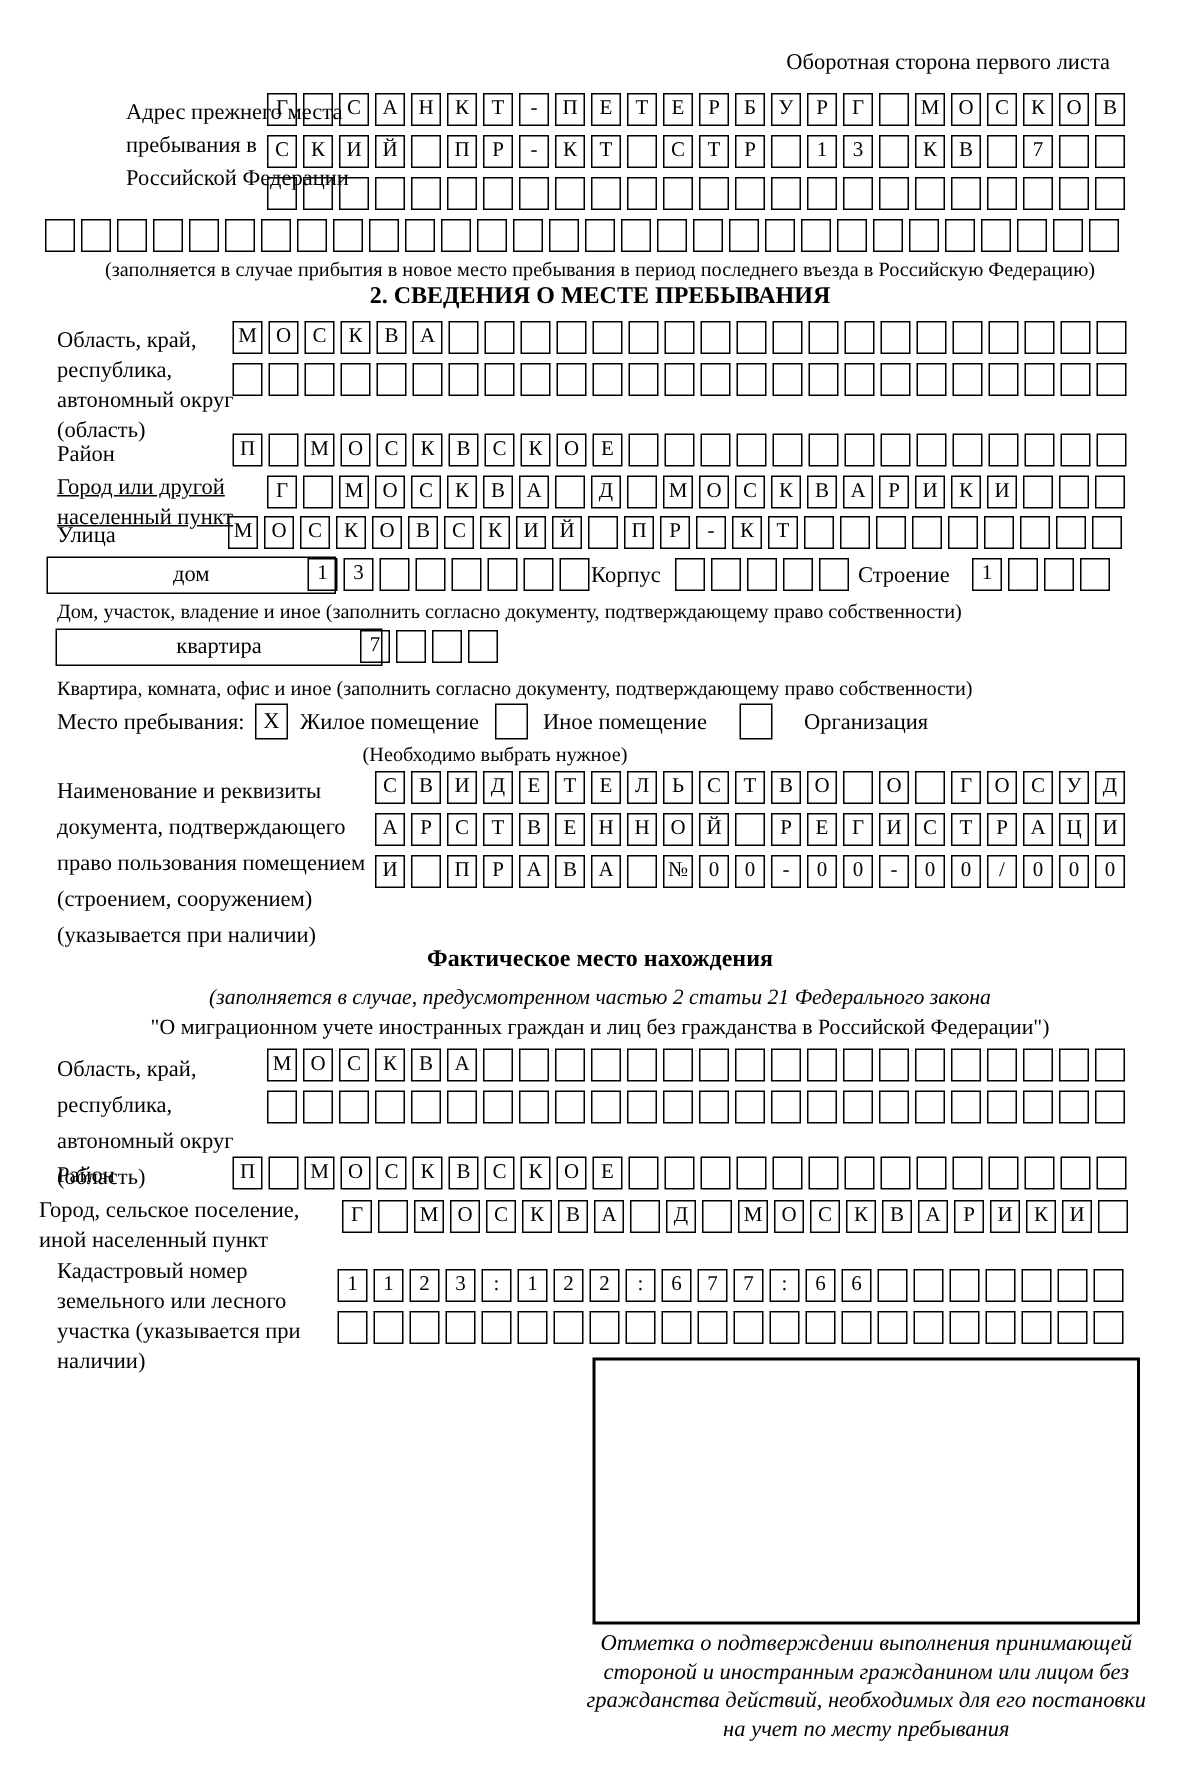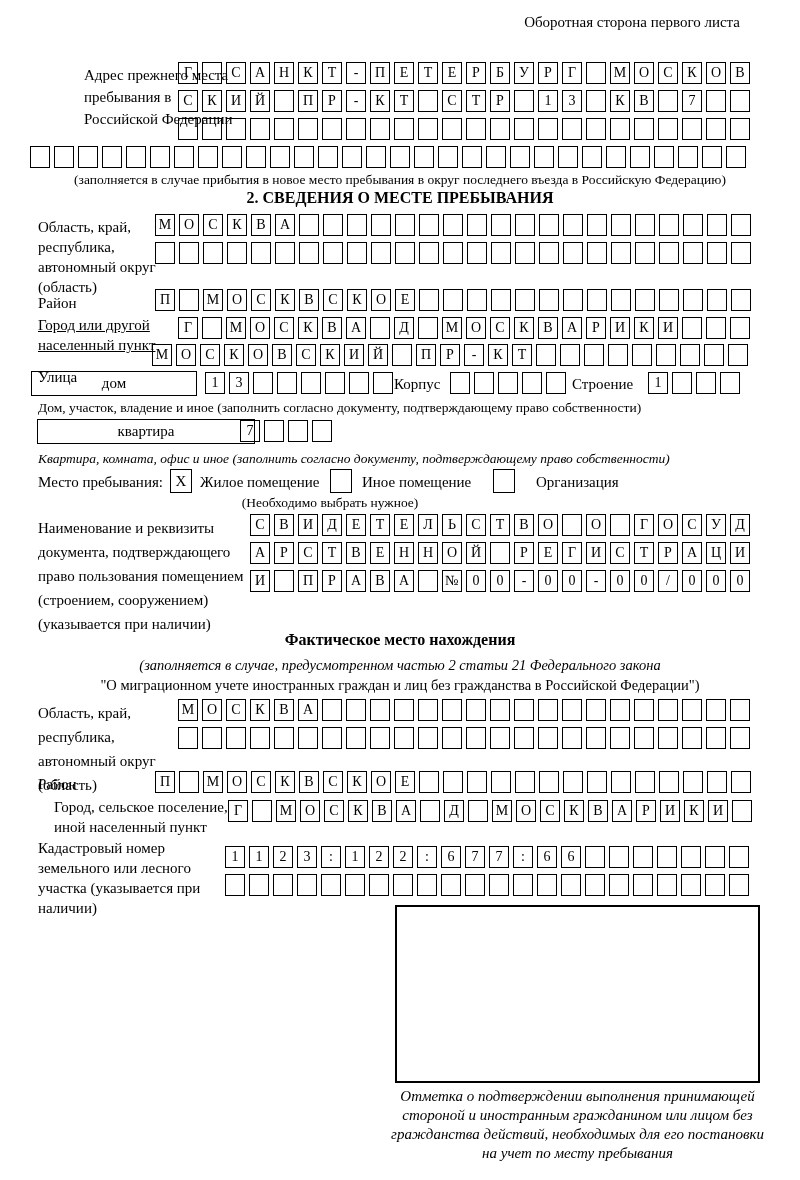--- a/index.html
+++ b/index.html
@@ -25,21 +25,21 @@
   .chk{
     box-sizing:border-box;width:22px;height:24px;border:1.5px solid #000;
     display:flex;align-items:center;justify-content:center;font-size:15px;
   }
   .center{text-align:center;width:800px;left:0;}
   .stampbox{box-sizing:border-box;border:2px solid #000;background:#fff;}
 </style>
 </head>
 <body>
 
-<div class="abs lbl" style="top:12px;right:60px;">Оборотная сторона первого листа</div>
+<div class="abs lbl" style="top:32px;right:60px;">Оборотная сторона первого листа</div>
 
 <div class="abs lbl" style="left:38px;top:64px;width:150px;line-height:22px;margin-left:46px;">Адрес прежнего места пребывания в Российской Федерации</div>
 <div class="row" style="left:178px;top:62px;">
     <div class="cell">Г</div>
     <div class="cell"></div>
     <div class="cell">С</div>
     <div class="cell">А</div>
     <div class="cell">Н</div>
     <div class="cell">К</div>
     <div class="cell">Т</div>
@@ -138,21 +138,21 @@
     <div class="cell"></div>
     <div class="cell"></div>
     <div class="cell"></div>
     <div class="cell"></div>
     <div class="cell"></div>
     <div class="cell"></div>
     <div class="cell"></div>
     <div class="cell"></div>
     <div class="cell"></div>
   </div>
-<div class="abs note center" style="top:172px;">(заполняется в случае прибытия в новое место пребывания в округ последнего въезда в Российскую Федерацию)</div>
+<div class="abs note center" style="top:172px;">(заполняется в случае прибытия в новое место пребывания в период последнего въезда в Российскую Федерацию)</div>
 
 <div class="abs title center" style="top:189px;">2. СВЕДЕНИЯ О МЕСТЕ ПРЕБЫВАНИЯ</div>
 
 <div class="abs lbl" style="left:38px;top:217px;width:125px;">Область, край, республика, автономный округ (область)</div>
 <div class="row" style="left:155px;top:214px;">
     <div class="cell">М</div>
     <div class="cell">О</div>
     <div class="cell">С</div>
     <div class="cell">К</div>
     <div class="cell">В</div>
@@ -255,21 +255,21 @@
     <div class="cell">А</div>
     <div class="cell">Р</div>
     <div class="cell">И</div>
     <div class="cell">К</div>
     <div class="cell">И</div>
     <div class="cell"></div>
     <div class="cell"></div>
     <div class="cell"></div>
   </div>
 
-<div class="abs lbl" style="left:38px;top:347px;margin-top:20px;">Улица</div>
+<div class="abs lbl" style="left:38px;top:347px;">Улица</div>
 <div class="row" style="left:152px;top:344px;">
     <div class="cell">М</div>
     <div class="cell">О</div>
     <div class="cell">С</div>
     <div class="cell">К</div>
     <div class="cell">О</div>
     <div class="cell">В</div>
     <div class="cell">С</div>
     <div class="cell">К</div>
     <div class="cell">И</div>
@@ -284,21 +284,21 @@
     <div class="cell"></div>
     <div class="cell"></div>
     <div class="cell"></div>
     <div class="cell"></div>
     <div class="cell"></div>
     <div class="cell"></div>
     <div class="cell"></div>
     <div class="cell"></div>
   </div>
 
-<div class="widebox abs" style="left:31px;top:371px;width:166px;">дом</div>
+<div class="widebox abs" style="left:31px;top:371px;width:193px;">дом</div>
 <div class="row" style="left:205px;top:372px;">
     <div class="cell">1</div>
     <div class="cell">3</div>
     <div class="cell"></div>
     <div class="cell"></div>
     <div class="cell"></div>
     <div class="cell"></div>
     <div class="cell"></div>
     <div class="cell"></div>
   </div>
@@ -319,21 +319,21 @@
   </div>
 <div class="abs note" style="left:38px;top:400px;">Дом, участок, владение и иное (заполнить согласно документу, подтверждающему право собственности)</div>
 
 <div class="widebox abs" style="left:37px;top:419px;width:218px;">квартира</div>
 <div class="row" style="left:240px;top:420px;">
     <div class="cell">7</div>
     <div class="cell"></div>
     <div class="cell"></div>
     <div class="cell"></div>
   </div>
-<div class="abs note" style="left:38px;top:451px;font-style:italic;">Квартира, комната, офис и иное (заполнить согласно документу, подтверждающему право собственности)</div>
+<div class="abs note" style="left:38px;top:451px;">Квартира, комната, офис и иное (заполнить согласно документу, подтверждающему право собственности)</div>
 
 <div class="abs lbl" style="left:38px;top:472px;">Место пребывания:</div>
 <div class="chk abs" style="left:170px;top:469px;">X</div>
 <div class="abs lbl" style="left:200px;top:472px;">Жилое помещение</div>
 <div class="chk abs" style="left:330px;top:469px;"></div>
 <div class="abs lbl" style="left:362px;top:472px;">Иное помещение</div>
 <div class="chk abs" style="left:493px;top:469px;"></div>
 <div class="abs lbl" style="left:536px;top:472px;">Организация</div>
 <div class="abs note" style="left:0px;top:495px;width:660px;text-align:center;">(Необходимо выбрать нужное)</div>
 
@@ -488,21 +488,21 @@
     <div class="cell"></div>
     <div class="cell"></div>
     <div class="cell"></div>
     <div class="cell"></div>
     <div class="cell"></div>
     <div class="cell"></div>
     <div class="cell"></div>
     <div class="cell"></div>
   </div>
 
-<div class="abs lbl" style="left:54px;top:797px;width:190px;">Город, сельское поселение, иной населенный пункт</div>
+<div class="abs lbl" style="left:26px;top:797px;width:190px;">Город, сельское поселение, иной населенный пункт</div>
 <div class="row" style="left:228px;top:800px;">
     <div class="cell">Г</div>
     <div class="cell"></div>
     <div class="cell">М</div>
     <div class="cell">О</div>
     <div class="cell">С</div>
     <div class="cell">К</div>
     <div class="cell">В</div>
     <div class="cell">А</div>
     <div class="cell"></div>

